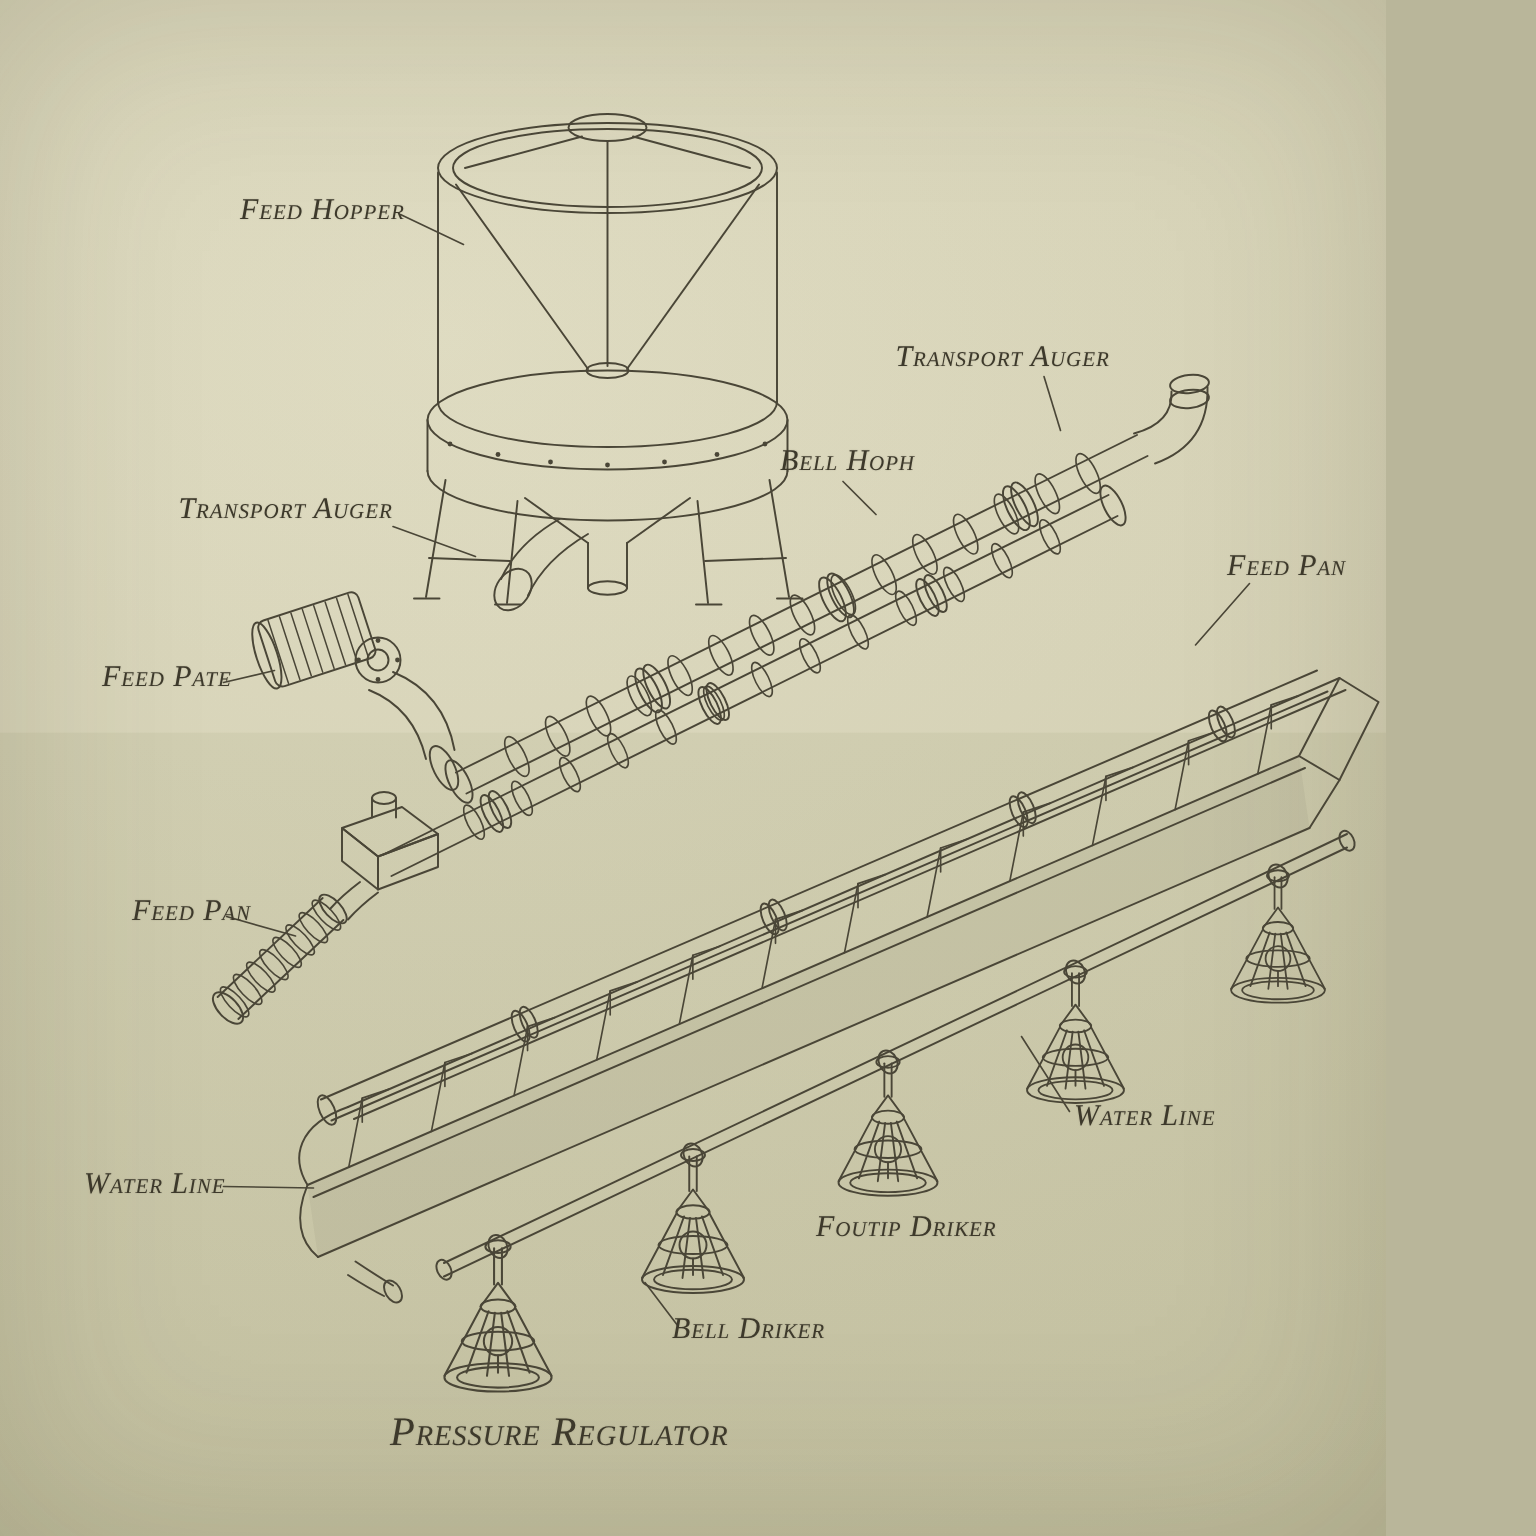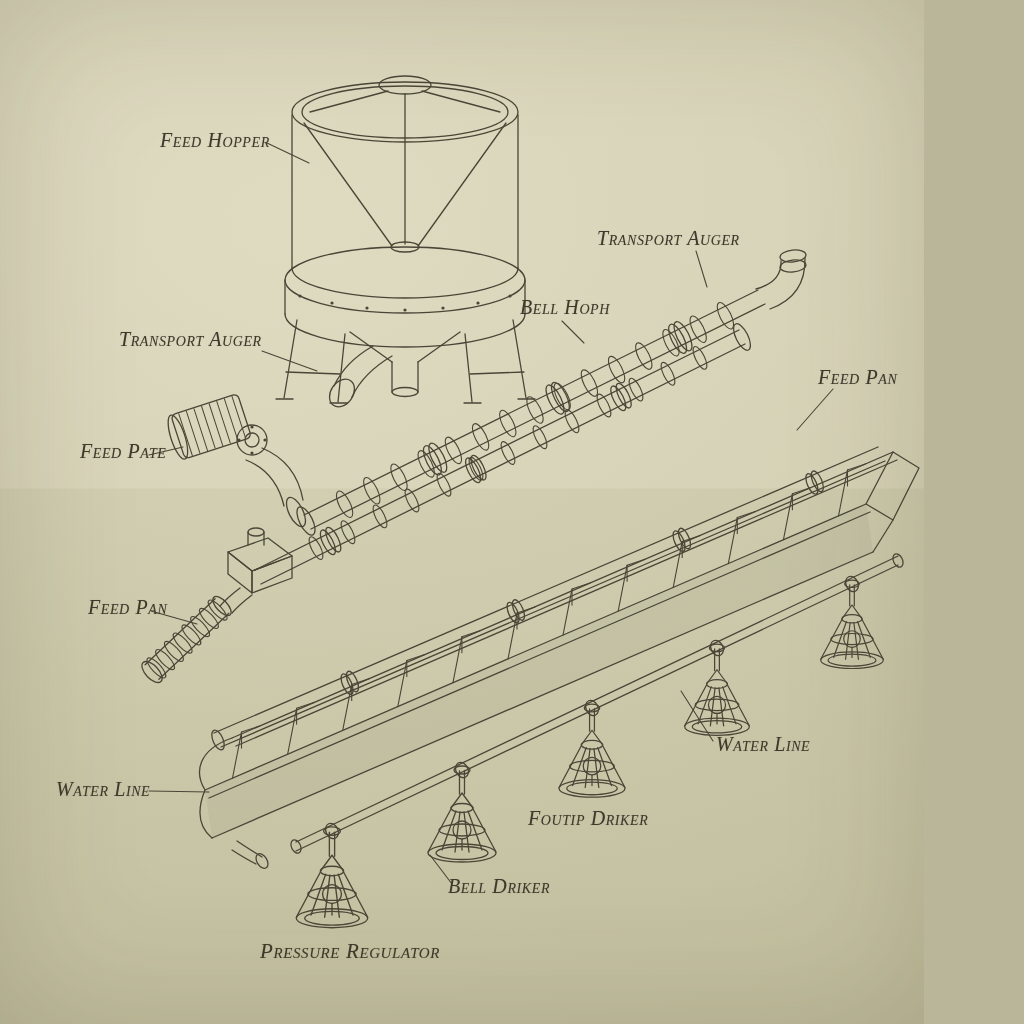--- a/index.html
+++ b/index.html
@@ -15,21 +15,21 @@
   .lbl{
     position:absolute;
     font-style:italic;
     font-variant:small-caps;
     font-size:20px;
     letter-spacing:.6px;
     color:#3d392b;
     white-space:nowrap;
     text-shadow:0 0 1px rgba(61,57,43,0.25);
   }
-  .lbl.big{font-size:21px;}
+  .lbl.big{font-size:27px;}
 </style>
 </head>
 <body>
 
 <div class="stage">
 
 <svg width="1024" height="1024" viewBox="0 0 1024 1024">
   <defs>
     <g id="bell" stroke="#4a4637" stroke-width="1.3" fill="none" stroke-linecap="round">
       <ellipse cx="0" cy="2" rx="8" ry="4"></ellipse>
@@ -326,21 +326,21 @@
       <line x1="452" y1="884" x2="430" y2="855"></line>
     </g>
   </g>
 </svg>
 
 <div class="lbl" style="left:160px;top:129px">Feed Hopper</div>
 <div class="lbl" style="left:597px;top:227px">Transport Auger</div>
 <div class="lbl" style="left:520px;top:296px">Bell Hoph</div>
 <div class="lbl" style="left:119px;top:328px">Transport Auger</div>
 <div class="lbl" style="left:818px;top:366px">Feed Pan</div>
-<div class="lbl" style="left:80px;top:440px">Feed Pate</div>
+<div class="lbl" style="left:68px;top:440px">Feed Pate</div>
 <div class="lbl" style="left:88px;top:596px">Feed Pan</div>
 <div class="lbl" style="left:716px;top:733px">Water Line</div>
 <div class="lbl" style="left:56px;top:778px">Water Line</div>
-<div class="lbl" style="left:528px;top:807px">Foutip Driker</div>
+<div class="lbl" style="left:544px;top:807px">Foutip Driker</div>
 <div class="lbl" style="left:448px;top:875px">Bell Driker</div>
 <div class="lbl big" style="left:260px;top:939px">Pressure Regulator</div>
 
 </div>
 
 </body></html>

